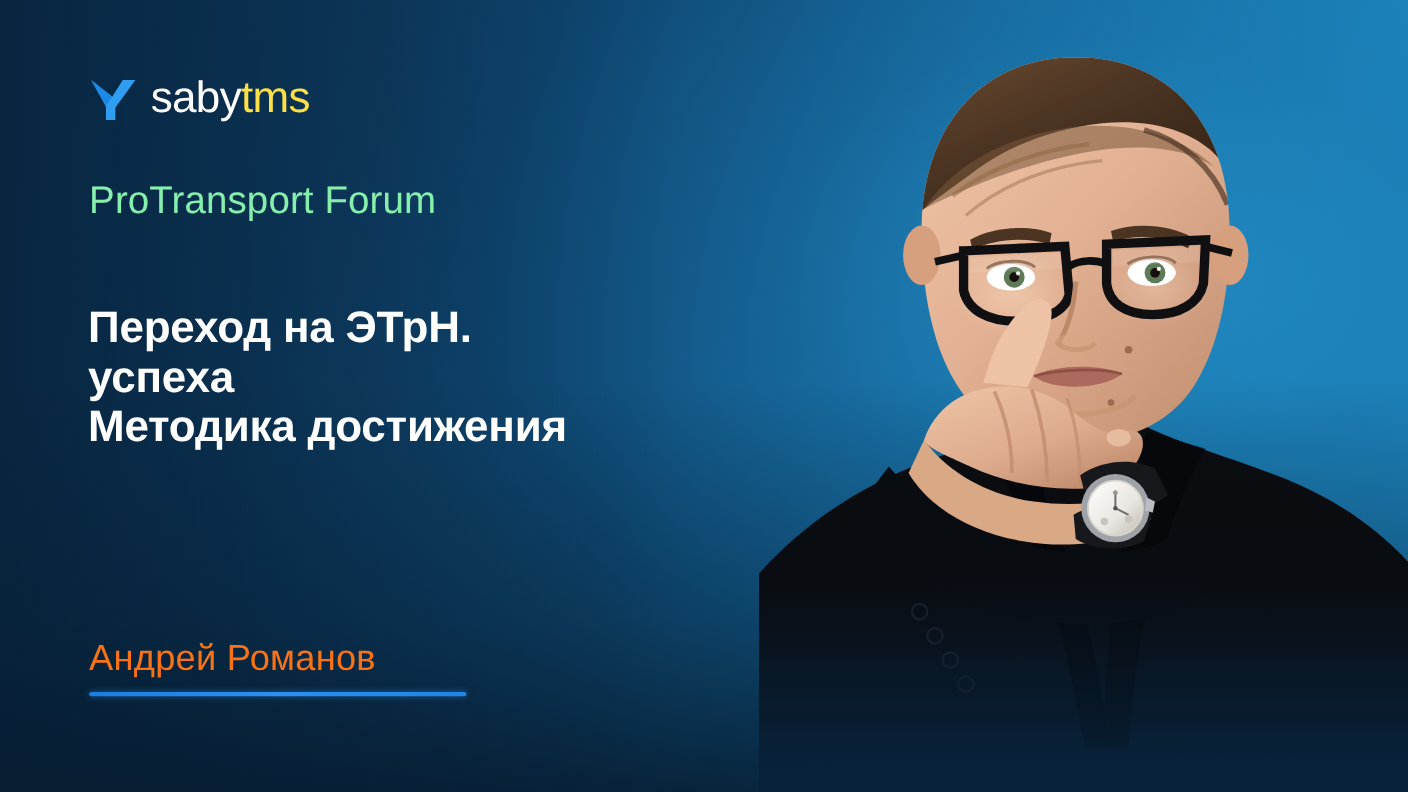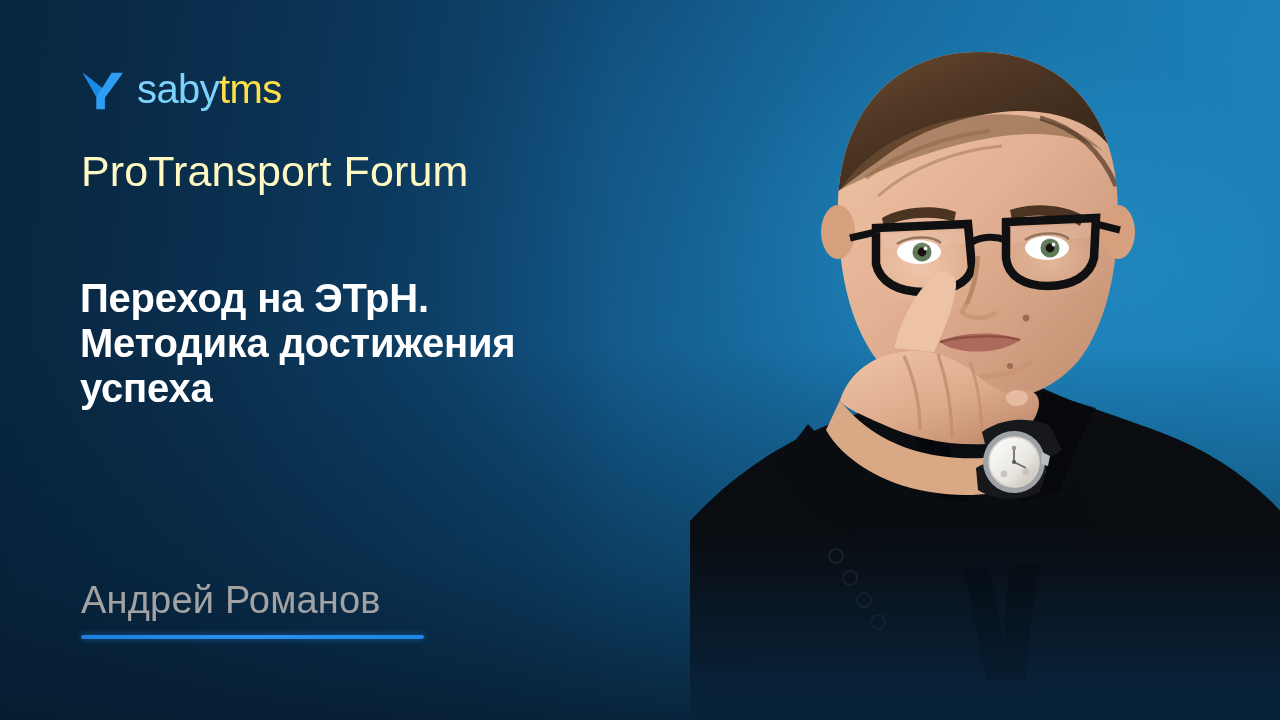--- a/index.html
+++ b/index.html
@@ -91,31 +91,31 @@
     gap: 11px;
   }
   .logo-mark { width: 46px; height: 46px; display:block; }
   .logo-word {
     font-size: 40px;
     letter-spacing: -0.6px;
     line-height: 1;
     white-space: nowrap;
     font-weight: 400;
   }
-  .logo-saby { color: #7dd3fc; }
+  .logo-saby { color: #ffffff; }
   .logo-tms  { color: #fde047; }
 
   
   .event-name {
     position: absolute;
-    top: 148px;
+    top: 164px;
     left: 1px;
-    font-size: 43px;
+    font-size: 35px;
     font-weight: 400;
-    color: #fef9c3;
+    color: #86efac;
     letter-spacing: 0.1px;
     line-height: 1.1;
     white-space: nowrap;
   }
 
   
   .title {
     position: absolute;
     top: 276px;
     left: 0;
@@ -128,23 +128,23 @@
   }
   .title-line { display: block; white-space: nowrap; }
 
   
   .speaker {
     position: absolute;
     top: 580px;
     left: 1px;
   }
   .speaker-name {
-    font-size: 38px;
+    font-size: 33px;
     font-weight: 400;
-    color: #a3a3a3;
+    color: #f97316;
     line-height: 1.1;
     letter-spacing: 0.2px;
     white-space: nowrap;
   }
   .speaker-rule {
     margin-top: 13px;
     width: 343px;
     height: 4px;
     border-radius: 2px;
     background: linear-gradient(to right, #1b7fe0 0%, #2b90ef 50%, #1f86e6 100%);
@@ -351,22 +351,22 @@
         <path d="M3 7 L23 23 L33 7 L45 7 L26 33 L26 45 L17 45 L17 32 Z" fill="#2e9df2"></path>
         <path d="M3 7 L23 23 L17 32 Z" fill="#1b8ae6"></path>
       </svg>
       <div class="logo-word"><span class="logo-saby">saby</span><span class="logo-tms">tms</span></div>
     </div>
 
     <div class="event-name">ProTransport Forum</div>
 
     <div class="title">
       <span class="title-line">Переход на ЭТрН.</span>
+      <span class="title-line">успеха</span>
       <span class="title-line">Методика достижения</span>
-      <span class="title-line">успеха</span>
     </div>
 
     <div class="speaker">
       <div class="speaker-name">Андрей Романов</div>
       <div class="speaker-rule"></div>
     </div>
 
   </div>
 </div>
 

